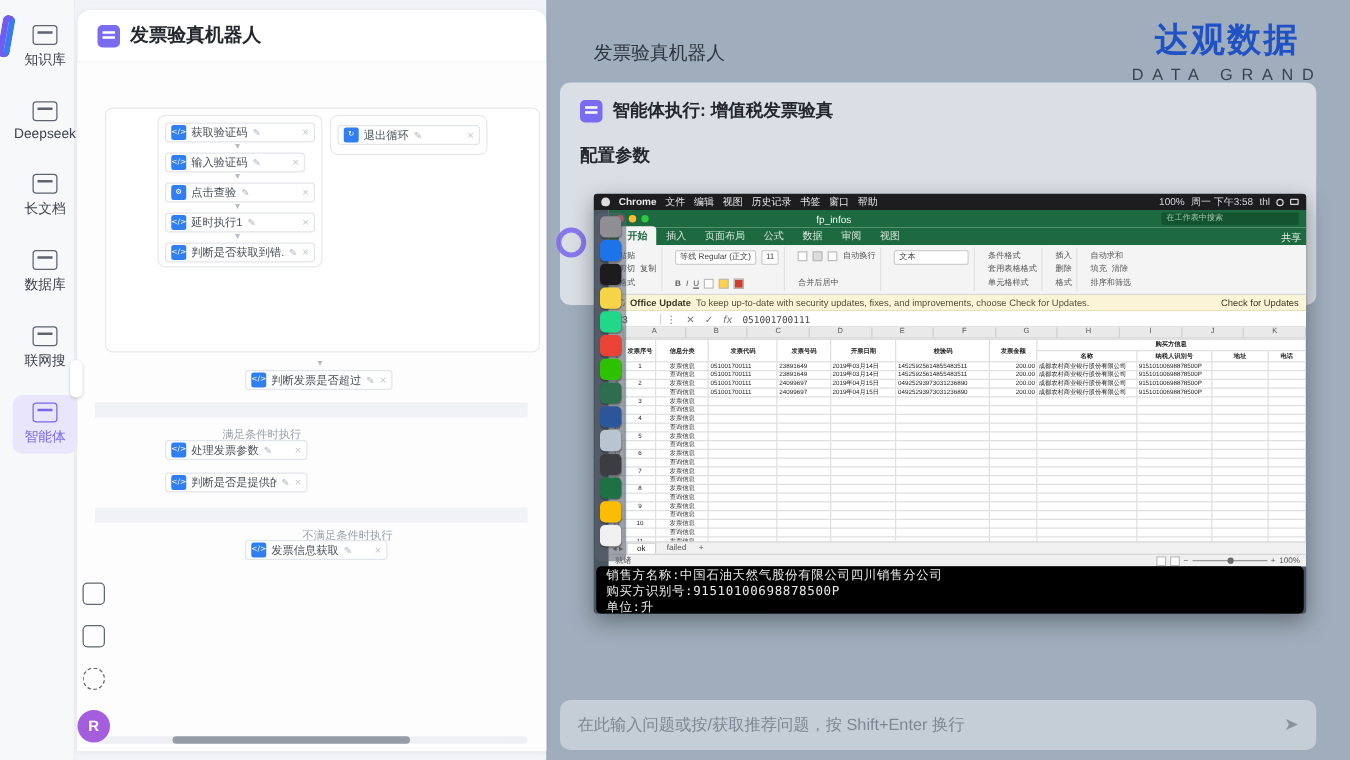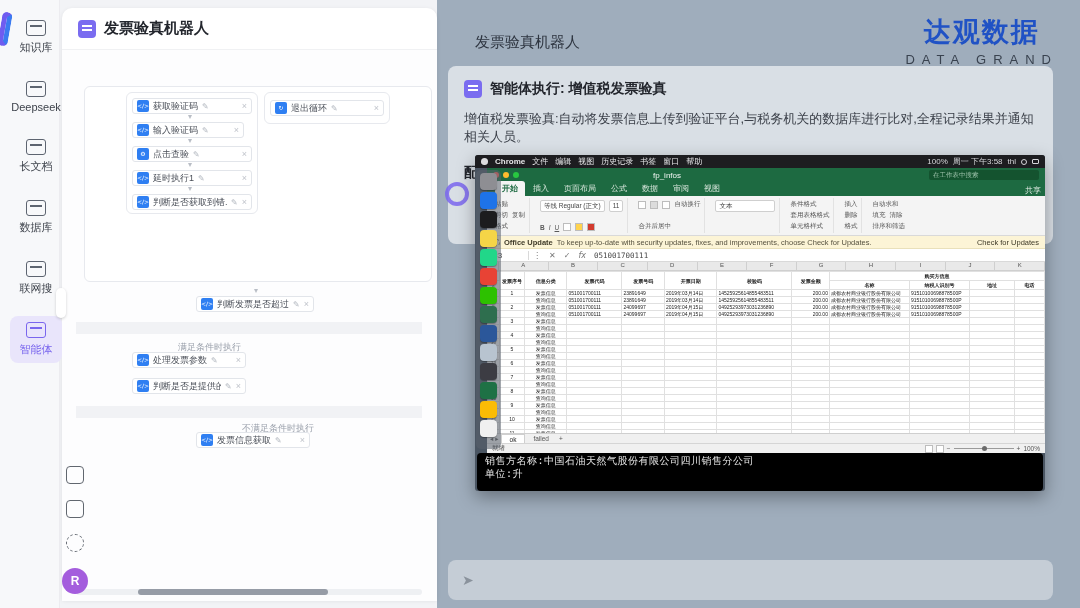--- a/index.html
+++ b/index.html
@@ -256,21 +256,20 @@
     <div class="brand">
       <div class="brand-cn">达观数据</div>
       <div class="brand-en">DATA GRAND</div>
     </div>
 
     <div class="exec-card">
       <div class="exec-head">
         <span class="purple-sq"></span>
         <span class="exec-title">智能体执行: 增值税发票验真</span>
       </div>
-      <div class="exec-desc">增值税发票验真:自动将发票信息上传到验证平台,与税务机关的数据库进行比对,全程记录结果并通知相关人员。</div>
       <div class="config-label" style="position:relative; left:0; top:18px;">配置参数</div>
     </div>
     <div class="logo-circle" style="left:8px; top:182px;"></div>
 
     <div class="shot">
       <div class="menubar">
         <span class="apple"></span>
         <span class="appname">Chrome</span>
         <span id="mac-menus" style="display:flex; gap:7px;">
             <span>文件</span>
@@ -772,22 +771,24 @@
               <span>−</span>
               <span class="zslider"></span>
               <span>+</span>
               <span>100%</span>
             </span>
           </div>
         </div>
 
         <div class="terminal" id="terminal">
             <div>销售方名称:中国石油天然气股份有限公司四川销售分公司</div>
+            <div>购买方识别号:91510100698878500P</div>
             <div>单位:升</div>
           </div>
       </div>
     </div>
 
     <div class="chat-input">
+      <span class="ph">在此输入问题或按/获取推荐问题，按 Shift+Enter 换行</span>
       <span class="send">➤</span>
     </div>
   </section>
 </div>
 
 </body></html>

